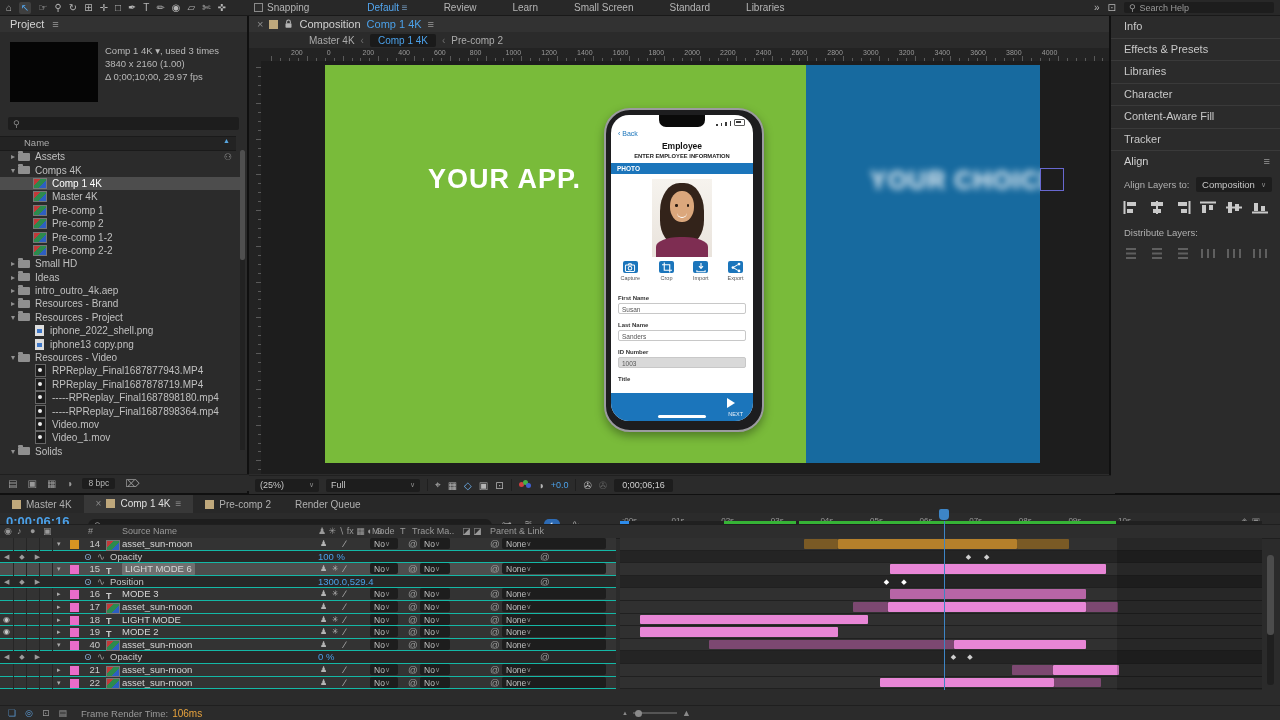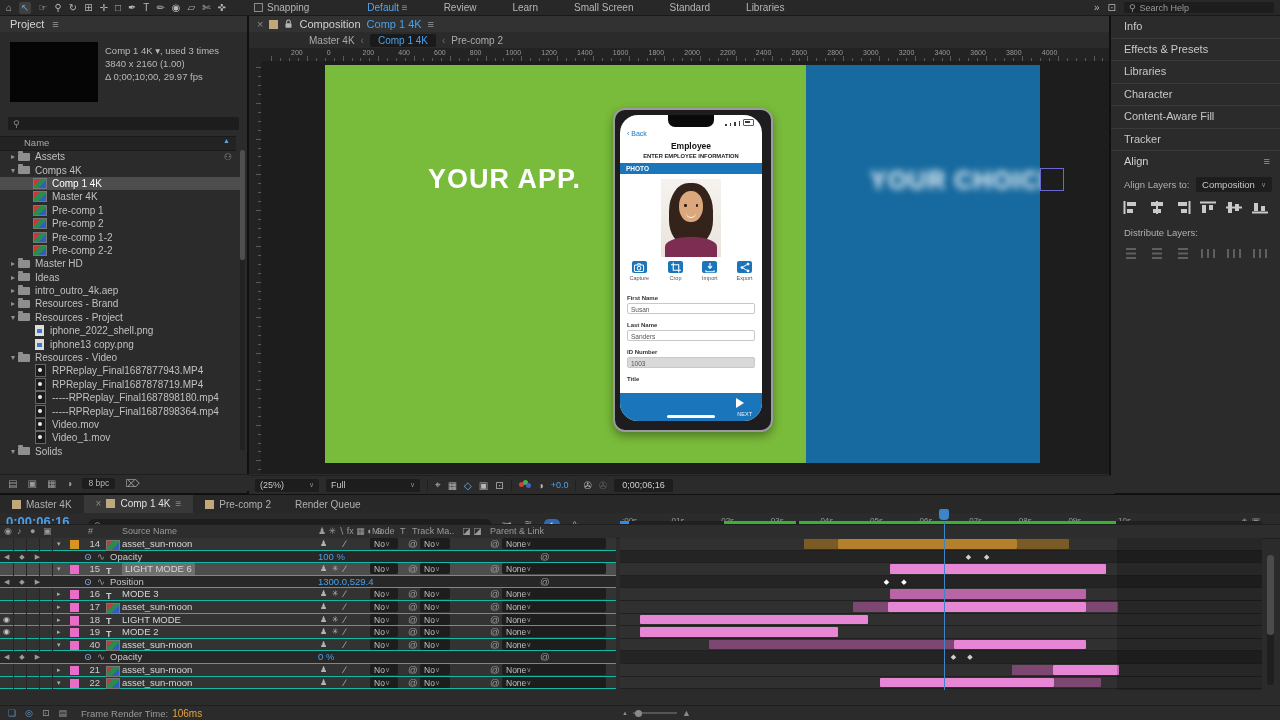--- a/index.html
+++ b/index.html
@@ -56,21 +56,21 @@
   .rtick{position:absolute;bottom:0;width:1px;background:#5a5a5a}
   .vtick{position:absolute;right:0;height:1px;background:#5a5a5a}
   #canvas{position:absolute;left:12px;top:45px;width:848px;height:413px;background:#1d1d1d;overflow:hidden}
   #comp{position:absolute;left:64px;top:4px;width:715px;height:398px;overflow:hidden;display:flex}
   #comp-green{width:481px;height:100%;}
   #comp-blue{width:234px;height:100%;}
   #headline{position:absolute;left:103px;top:99px;font-size:27px;font-weight:bold;color:#fff;letter-spacing:1px}
   #blurtext{position:absolute;left:545px;top:101px;font-size:25px;font-weight:bold;color:rgba(255,255,255,.95);letter-spacing:1px;filter:blur(3.5px);white-space:nowrap}
   #selbox{position:absolute;left:779px;top:107px;width:22px;height:21px;border:1px solid #6868d0}
   
-  #phone{position:absolute;left:288px;top:43px;width:156px;height:320px;background:#1d1d1f;border:2px solid #9b9b9f;border-radius:12px;box-shadow:0 4px 10px rgba(0,0,0,.35)}
+  #phone{position:absolute;left:279px;top:43px;width:156px;height:320px;background:#1d1d1f;border:2px solid #9b9b9f;border-radius:26px;box-shadow:0 4px 10px rgba(0,0,0,.35)}
   #screen{position:absolute;left:5px;top:5px;width:142px;height:306px;background:#fff;border-radius:18px;overflow:hidden;font-family:"Liberation Sans",sans-serif}
   #notch{position:absolute;left:50%;transform:translateX(-50%);top:0;width:46px;height:12px;background:#0a0a0a;border-radius:0 0 7px 7px}
   #status{position:absolute;right:8px;top:4px;display:flex;gap:3px;align-items:flex-end}
   .sbar{width:1.5px;background:#3a3a3a}
   #batt{width:9px;height:4.5px;border:1px solid #5a5a5a;border-radius:1px;position:relative}
   #batt i{position:absolute;left:.5px;top:.5px;width:5px;height:2.5px;background:#3a3a3a}
   #back{position:absolute;left:7px;top:15px;font-size:7px;color:#1b75bb}
   #ptitle{position:absolute;left:0;top:26px;width:100%;text-align:center;font-size:8.5px;font-weight:bold;color:#111}
   #psub{position:absolute;left:0;top:38px;width:100%;text-align:center;font-size:5.8px;font-weight:bold;color:#222}
   #photobar{position:absolute;left:0;top:48px;width:100%;height:11px;background:#1b75bb;color:#fff;font-size:6.5px;font-weight:bold;line-height:11px;padding-left:6px;box-sizing:border-box}
@@ -268,21 +268,21 @@
       <div class="trow" style="padding-left:23px">
        <span class="twirl"></span>
        <span class="ico-comp"></span>
         <span>Pre-comp 2-2</span>
       </div>
       <div class="trow" style="padding-left:8px">
        <span class="twirl">▸</span>
        <span class="ico-folder">
           <i></i>
         </span>
-        <span>Master HD</span>
+        <span>Small HD</span>
       </div>
       <div class="trow" style="padding-left:8px">
        <span class="twirl">▸</span>
        <span class="ico-folder">
           <i></i>
         </span>
         <span>Ideas</span>
       </div>
       <div class="trow" style="padding-left:8px">
        <span class="twirl">▸</span>

